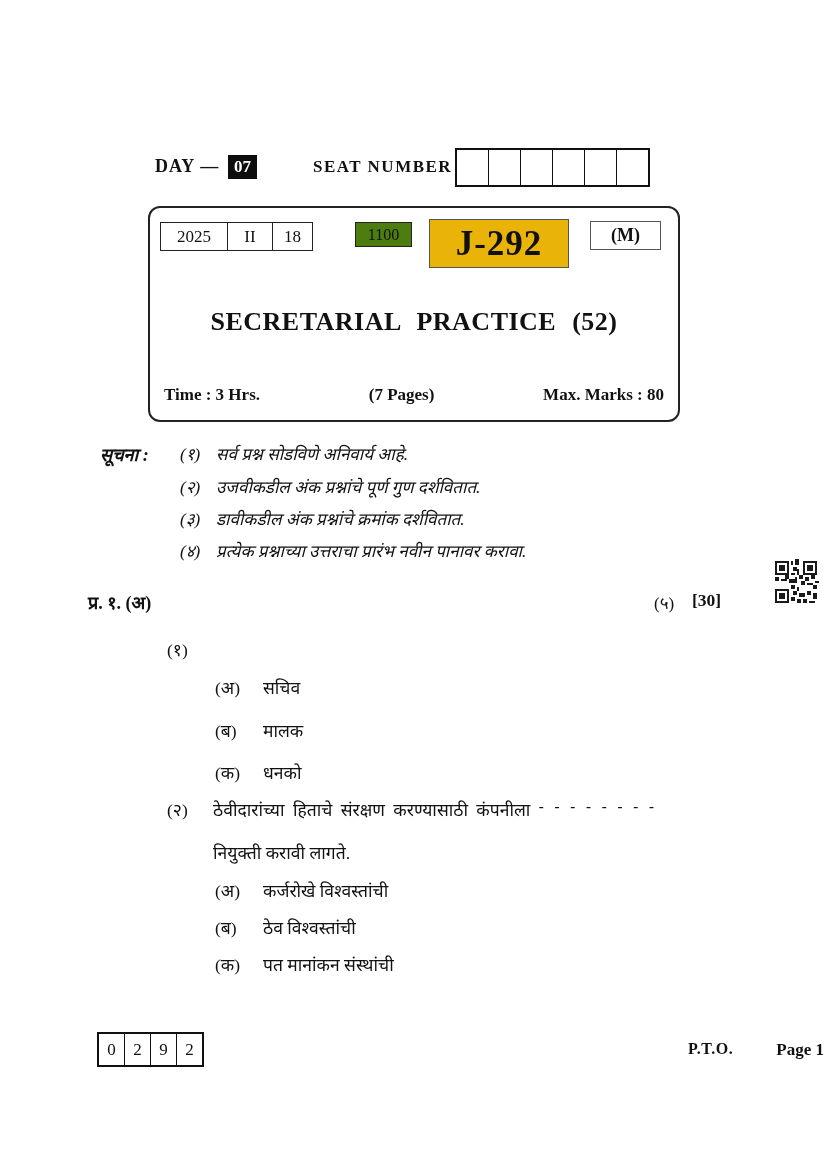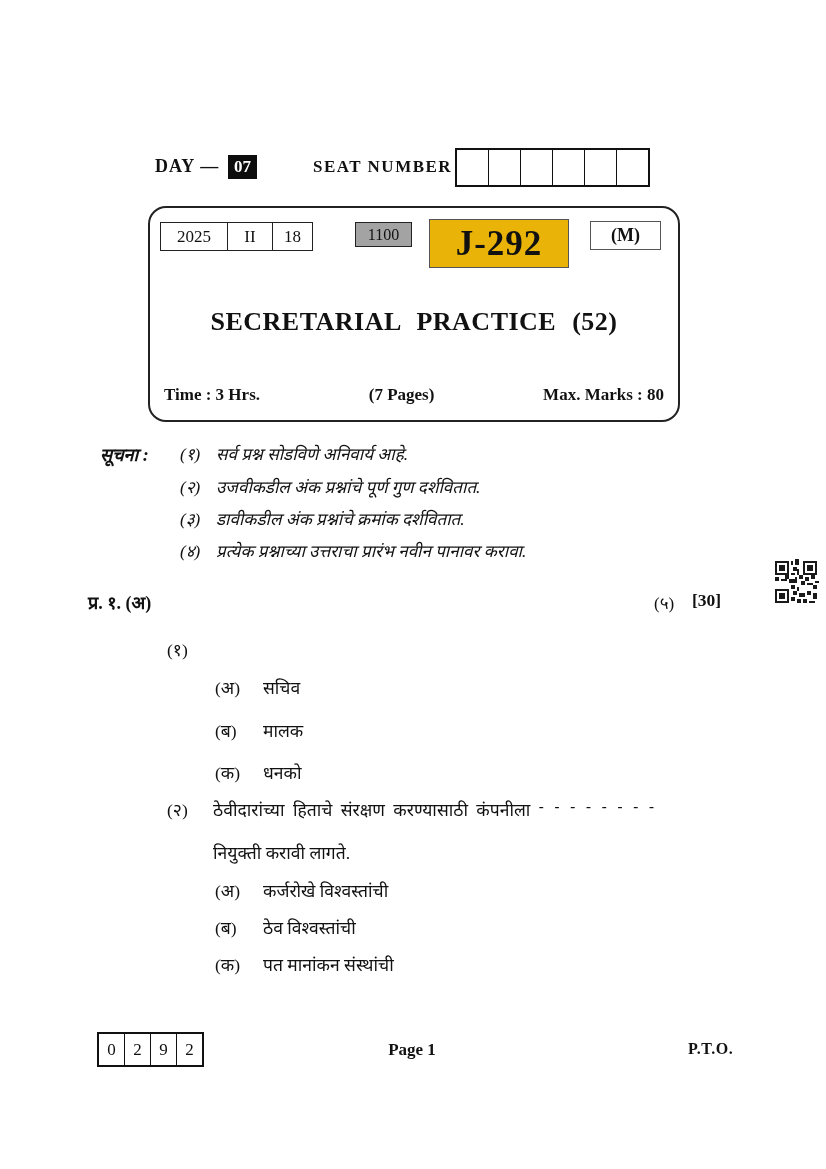--- a/index.html
+++ b/index.html
@@ -12,27 +12,27 @@
   
   .day-label{left:155px;top:156px;font-size:18px;font-weight:bold;letter-spacing:1px;text-align:center;}
   .day-badge{left:228px;top:155px;background:#0d0d0d;color:#fff;font-weight:bold;
     font-size:17px;padding:1px 6px 2px 6px;line-height:21px;}
   .seat-label{left:313px;top:157px;font-size:17px;font-weight:bold;letter-spacing:1.5px;}
   .seat-boxes{left:455px;top:148px;display:flex;border:2px solid #111;}
   .seat-cell{width:31px;height:35px;border-left:1.5px solid #111;background:#fff;}
   .seat-cell:first-child{border-left:none;}
 
   
-  .paper-box{left:148px;top:206px;width:528px;height:212px;border:2.5px solid #222;border-radius:18px;}
+  .paper-box{left:148px;top:206px;width:528px;height:212px;border:2.5px solid #222;border-radius:12px;}
   .pb-abs{position:absolute;white-space:nowrap;}
   .date-table{left:10px;top:14px;display:flex;border:1.5px solid #222;background:#fff;}
   .dt-cell{height:27px;line-height:27px;text-align:center;font-size:17px;border-left:1.5px solid #222;}
   .dt-cell:first-child{border-left:none;}
   .dt-y{width:66px;}.dt-m{width:44px;}.dt-d{width:39px;}
-  .code1100{left:205px;top:14px;width:55px;height:23px;border:1.5px solid #222;background:#a3a3a3;
+  .code1100{left:205px;top:14px;width:55px;height:23px;border:1.5px solid #222;background:#4d7c0f;
     text-align:center;line-height:23px;font-size:16px;}
   .paper-code{left:279px;top:11px;width:138px;height:47px;border:1.5px solid #555;background:#eab308;
     text-align:center;line-height:47px;font-size:35px;font-weight:bold;letter-spacing:1px;}
   .medium{left:440px;top:13px;width:69px;height:27px;border:1.5px solid #555;background:#fff;
     text-align:center;line-height:27px;font-size:18px;font-weight:bold;}
   .paper-title{left:0;top:99px;width:100%;text-align:center;font-size:26px;font-weight:bold;
     letter-spacing:0.5px;word-spacing:9px;}
   .time-row{left:14px;top:177px;width:500px;display:flex;justify-content:space-between;
     font-size:17px;font-weight:bold;}
 
@@ -60,21 +60,21 @@
   .o21{top:878px;} .o22{top:915px;} .o23{top:952px;}
 
   
   .qr{left:771px;top:557px;width:50px;height:50px;}
 
   
   .code-boxes{left:97px;top:1032px;display:flex;border:2px solid #111;background:#fff;}
   .code-cell{width:25px;height:31px;border-left:1.5px solid #111;text-align:center;
     line-height:31px;font-size:17px;}
   .code-cell:first-child{border-left:none;}
-  .page-label{left:0;top:1040px;width:824px;text-align:center;font-size:17px;font-weight:bold;}
+  .page-label{left:0;top:1040px;width:824px;text-align:right;font-size:17px;font-weight:bold;}
   .pto{left:688px;top:1040px;font-size:16px;font-weight:bold;letter-spacing:0.5px;}
 </style>
 </head>
 <body>
 
 <div class="page">
 
   <div class="abs day-label">DAY —</div>
   <div class="abs day-badge">07</div>
   <div class="abs seat-label">SEAT NUMBER</div>

